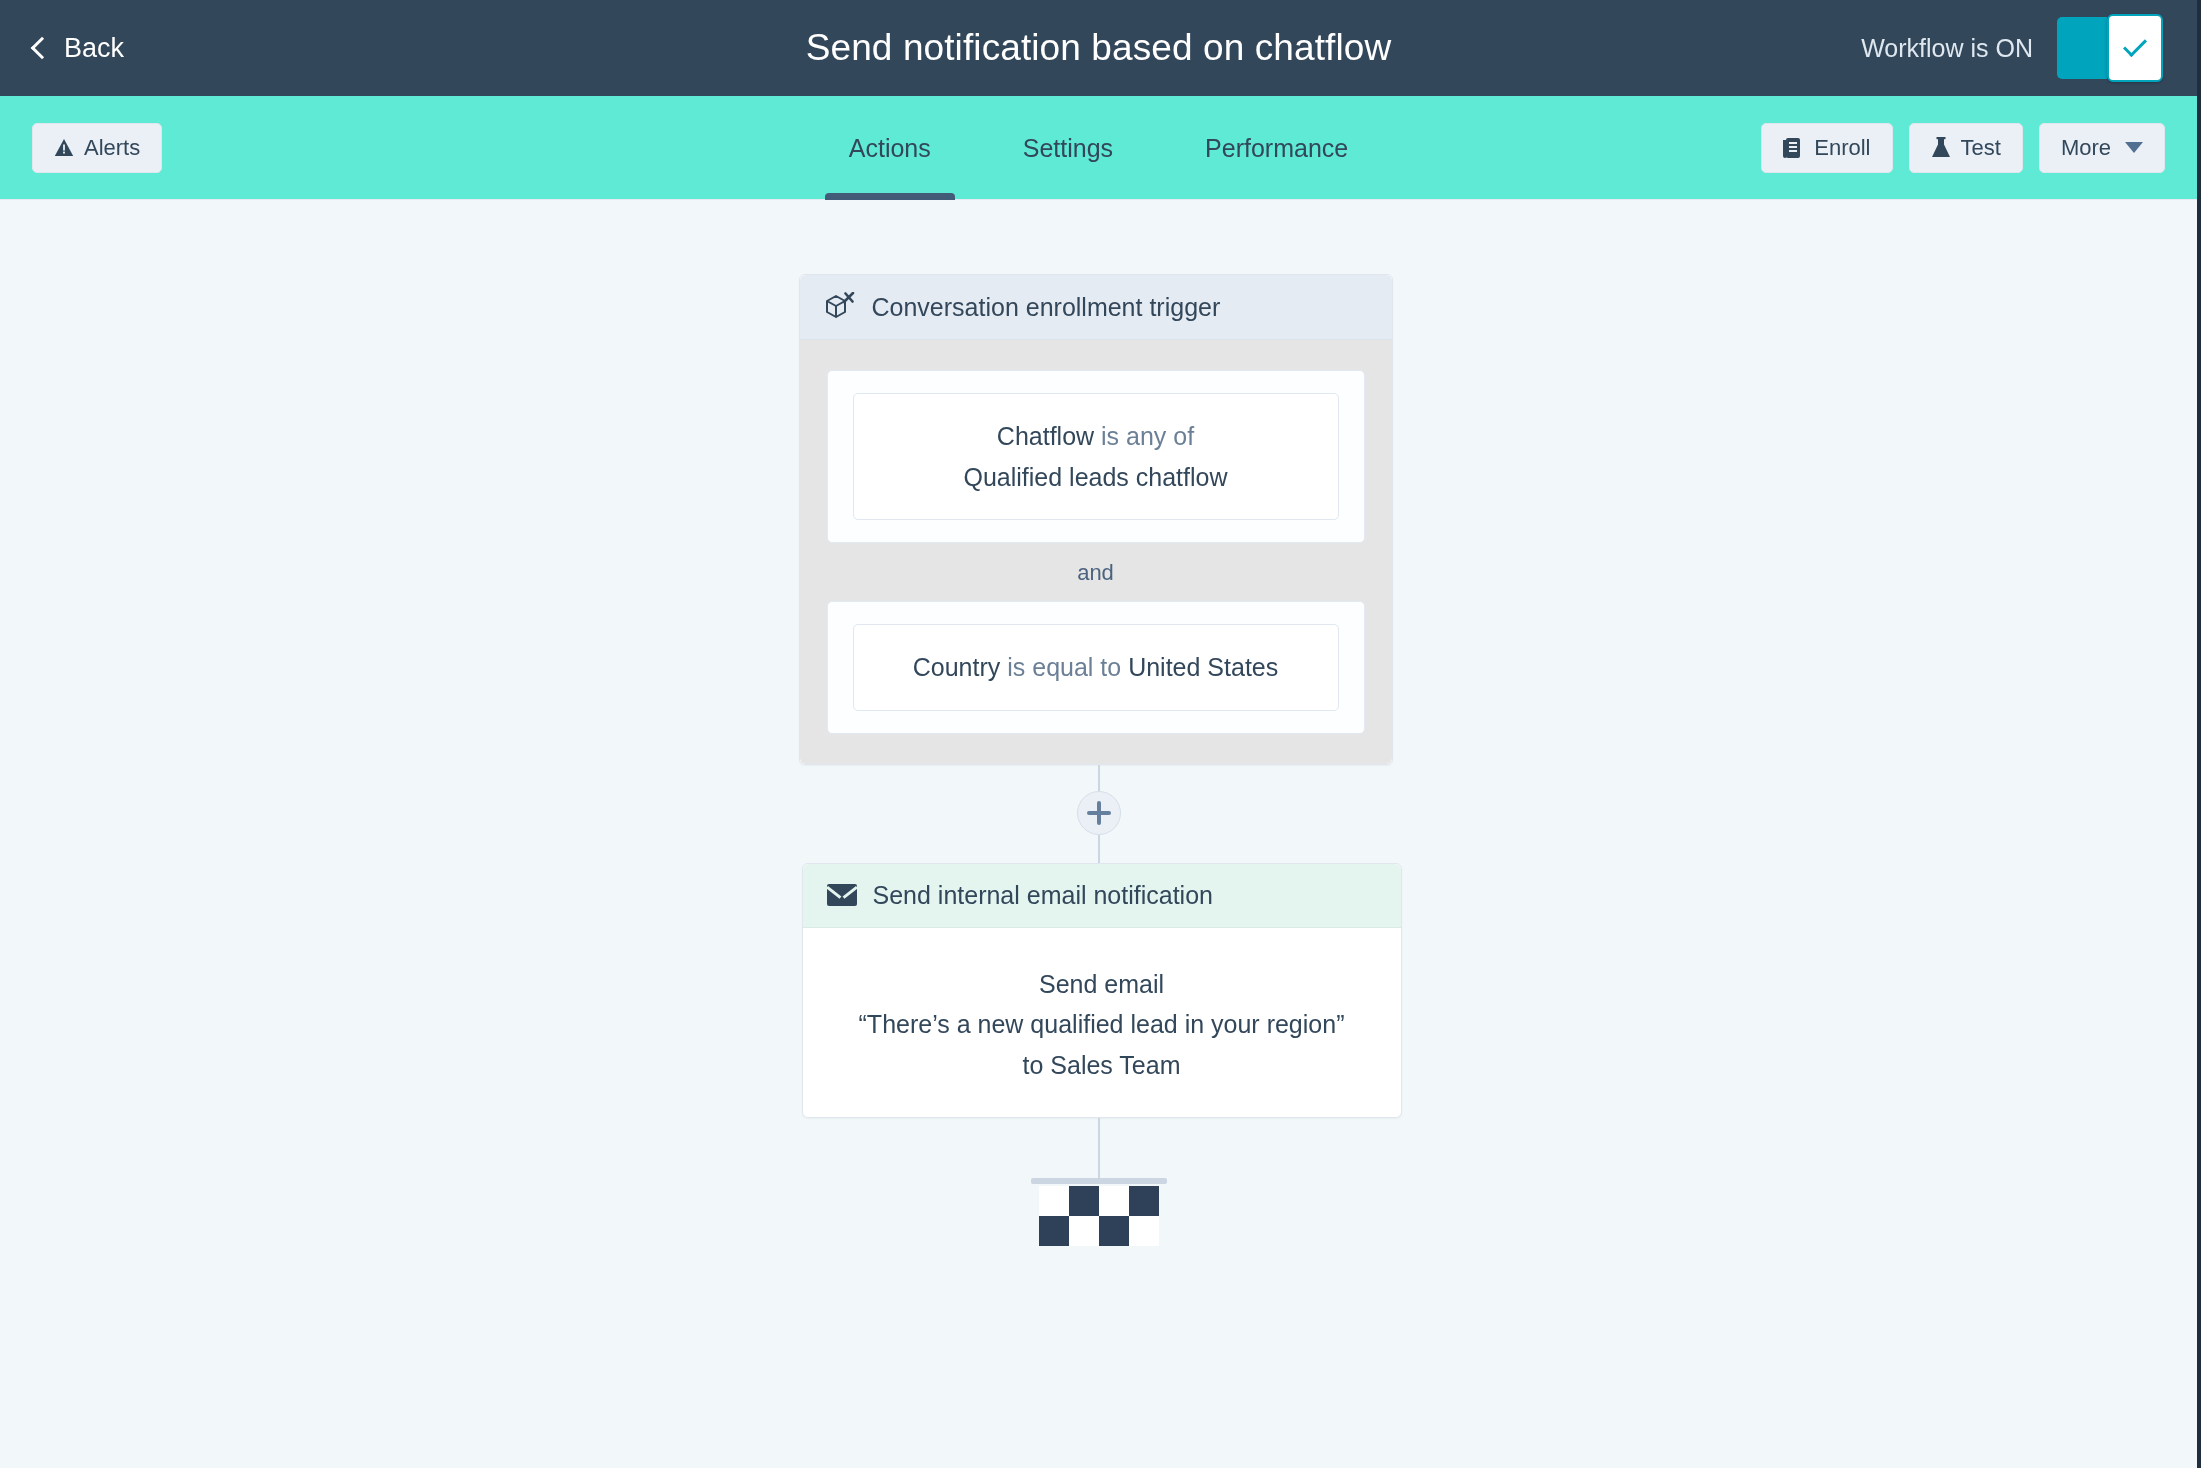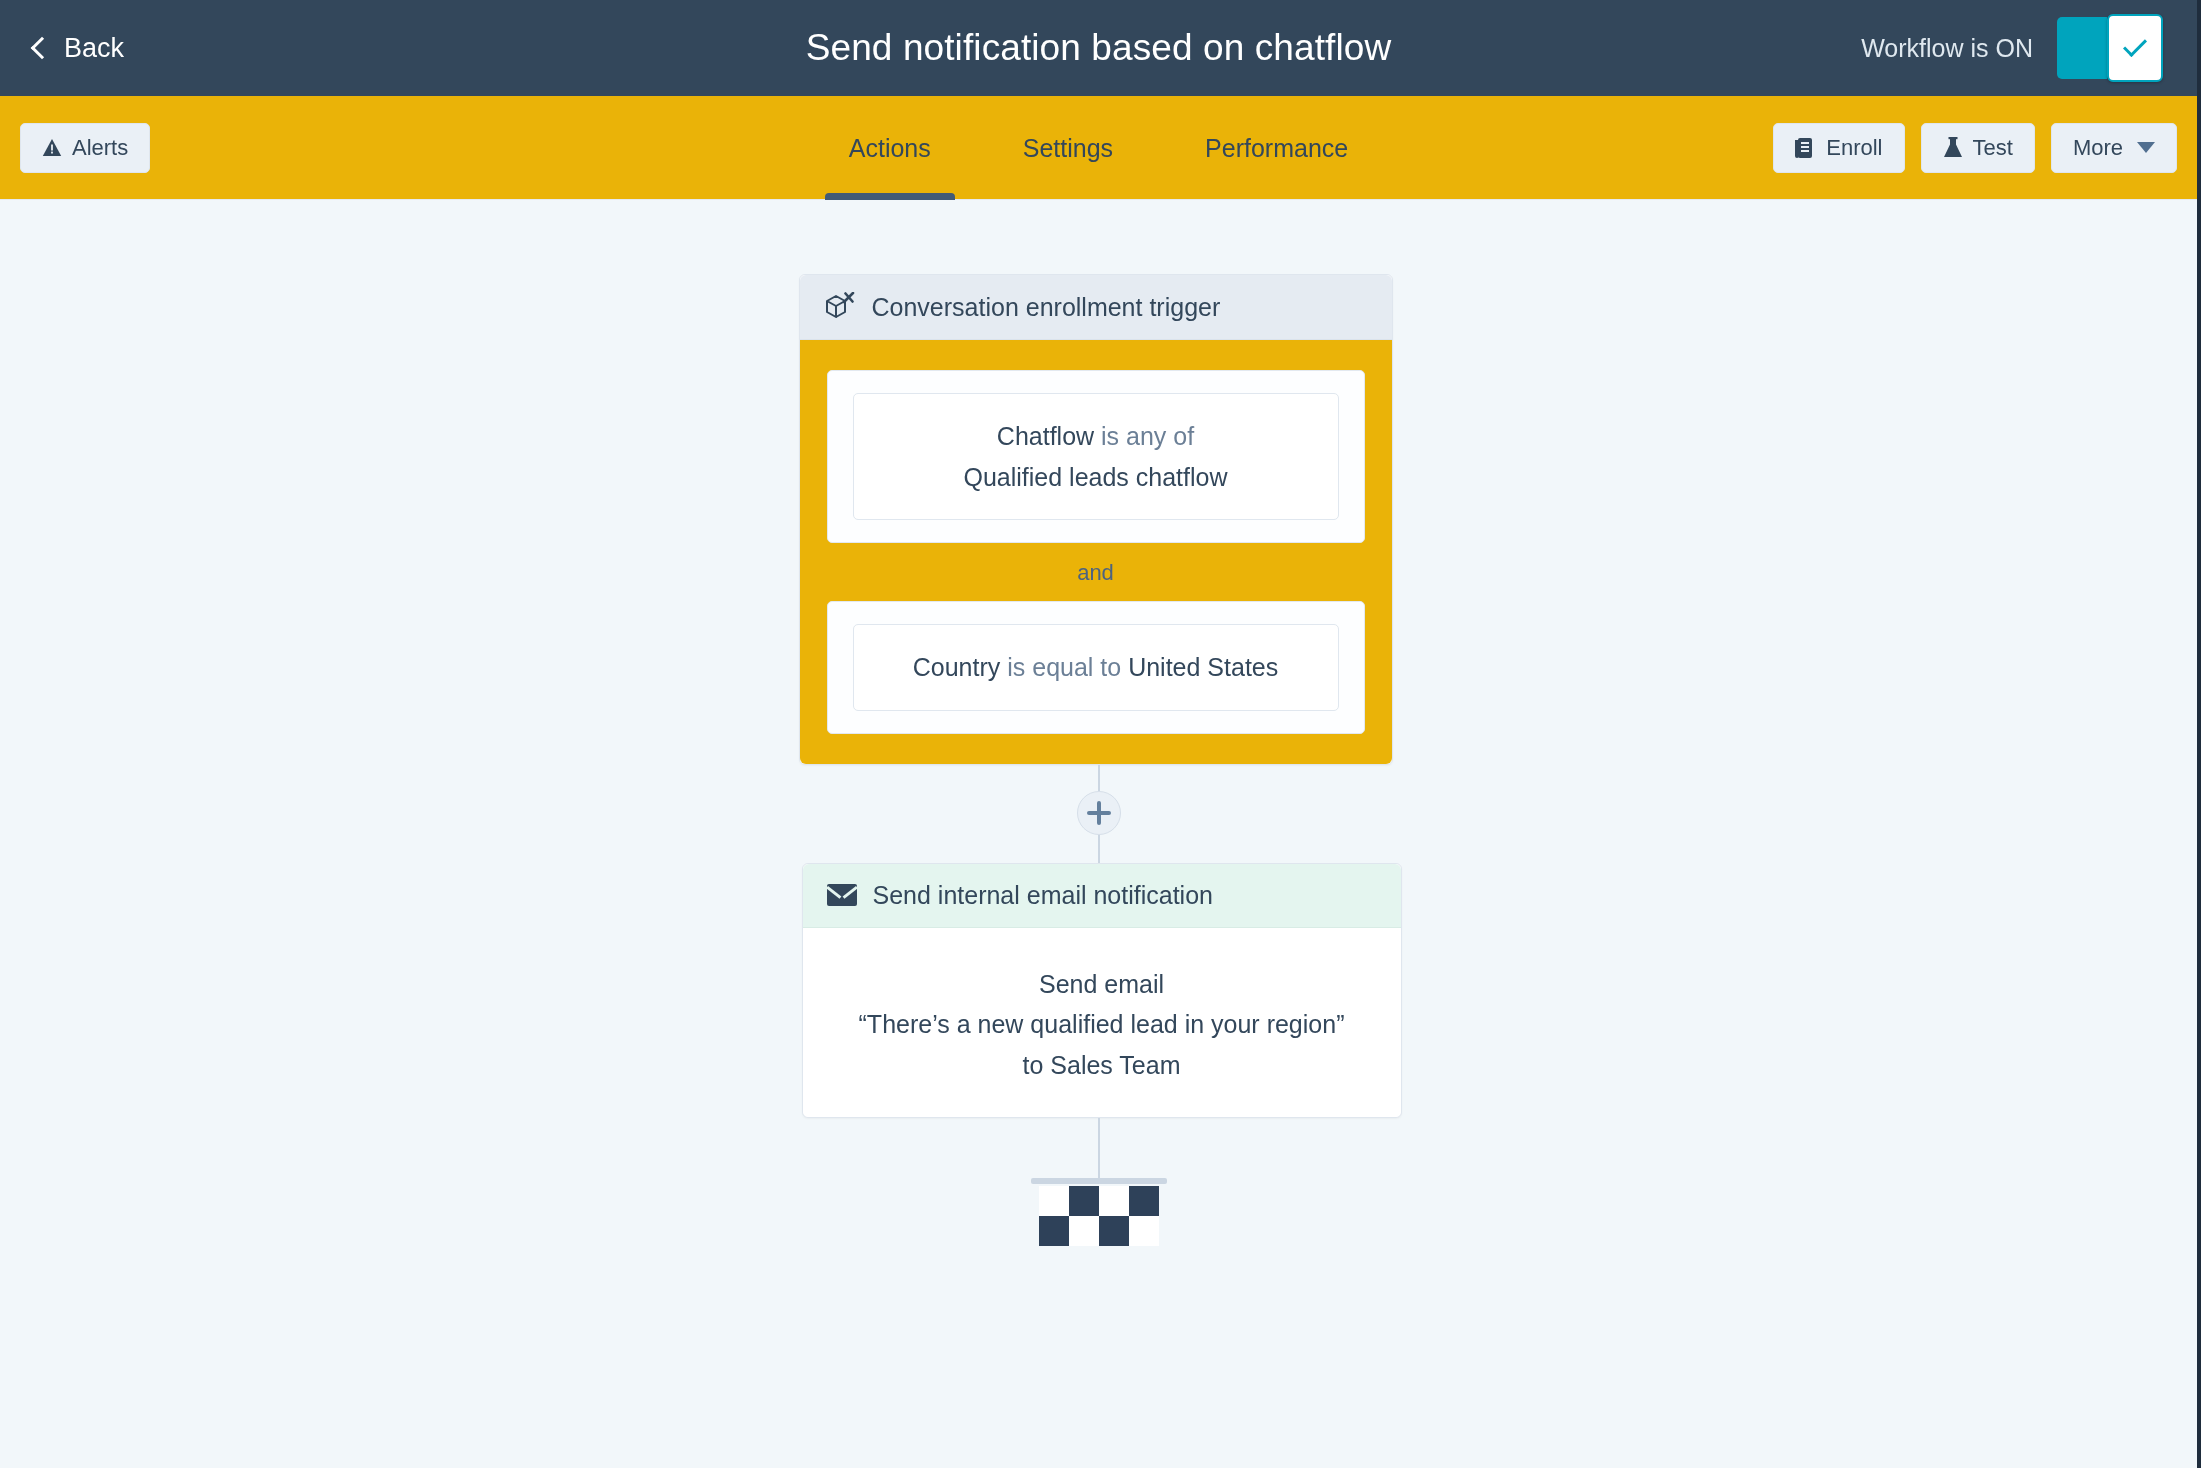--- a/index.html
+++ b/index.html
@@ -99,25 +99,25 @@
     width: 22px; height: 12px;
     border-left: 3px solid #00a4bd;
     border-bottom: 3px solid #00a4bd;
     transform: rotate(-45deg);
     margin-top: -6px;
   }
 
   
   .toolbar {
     height: 104px;
-    background: #eab308;
+    background: #5eead4;
     border-bottom: 1px solid #e5eaf0;
     display: flex;
     align-items: center;
-    padding: 0 20px;
+    padding: 0 32px;
     position: relative;
   }
 
   .btn {
     display: inline-flex;
     align-items: center;
     gap: 10px;
     background: #eaf0f6;
     border: 1px solid #dfe6ee;
     border-radius: 5px;
@@ -219,21 +219,21 @@
     font-size: 25px;
     color: #33475b;
     border-radius: 6px 6px 0 0;
   }
   .trigger-card .card-header {
     background: #e5ebf2;
     border-bottom: 1px solid #dbe3ec;
   }
   .trigger-body {
     padding: 30px 27px 30px 27px;
-    background: #eab308;
+    background: #e5e5e5;
     border-radius: 0 0 6px 6px;
   }
 
   .cond-group {
     border: 1px solid #e3e9f0;
     border-radius: 5px;
     padding: 22px 25px;
     background: #fdfeff;
   }
   .cond-box {

